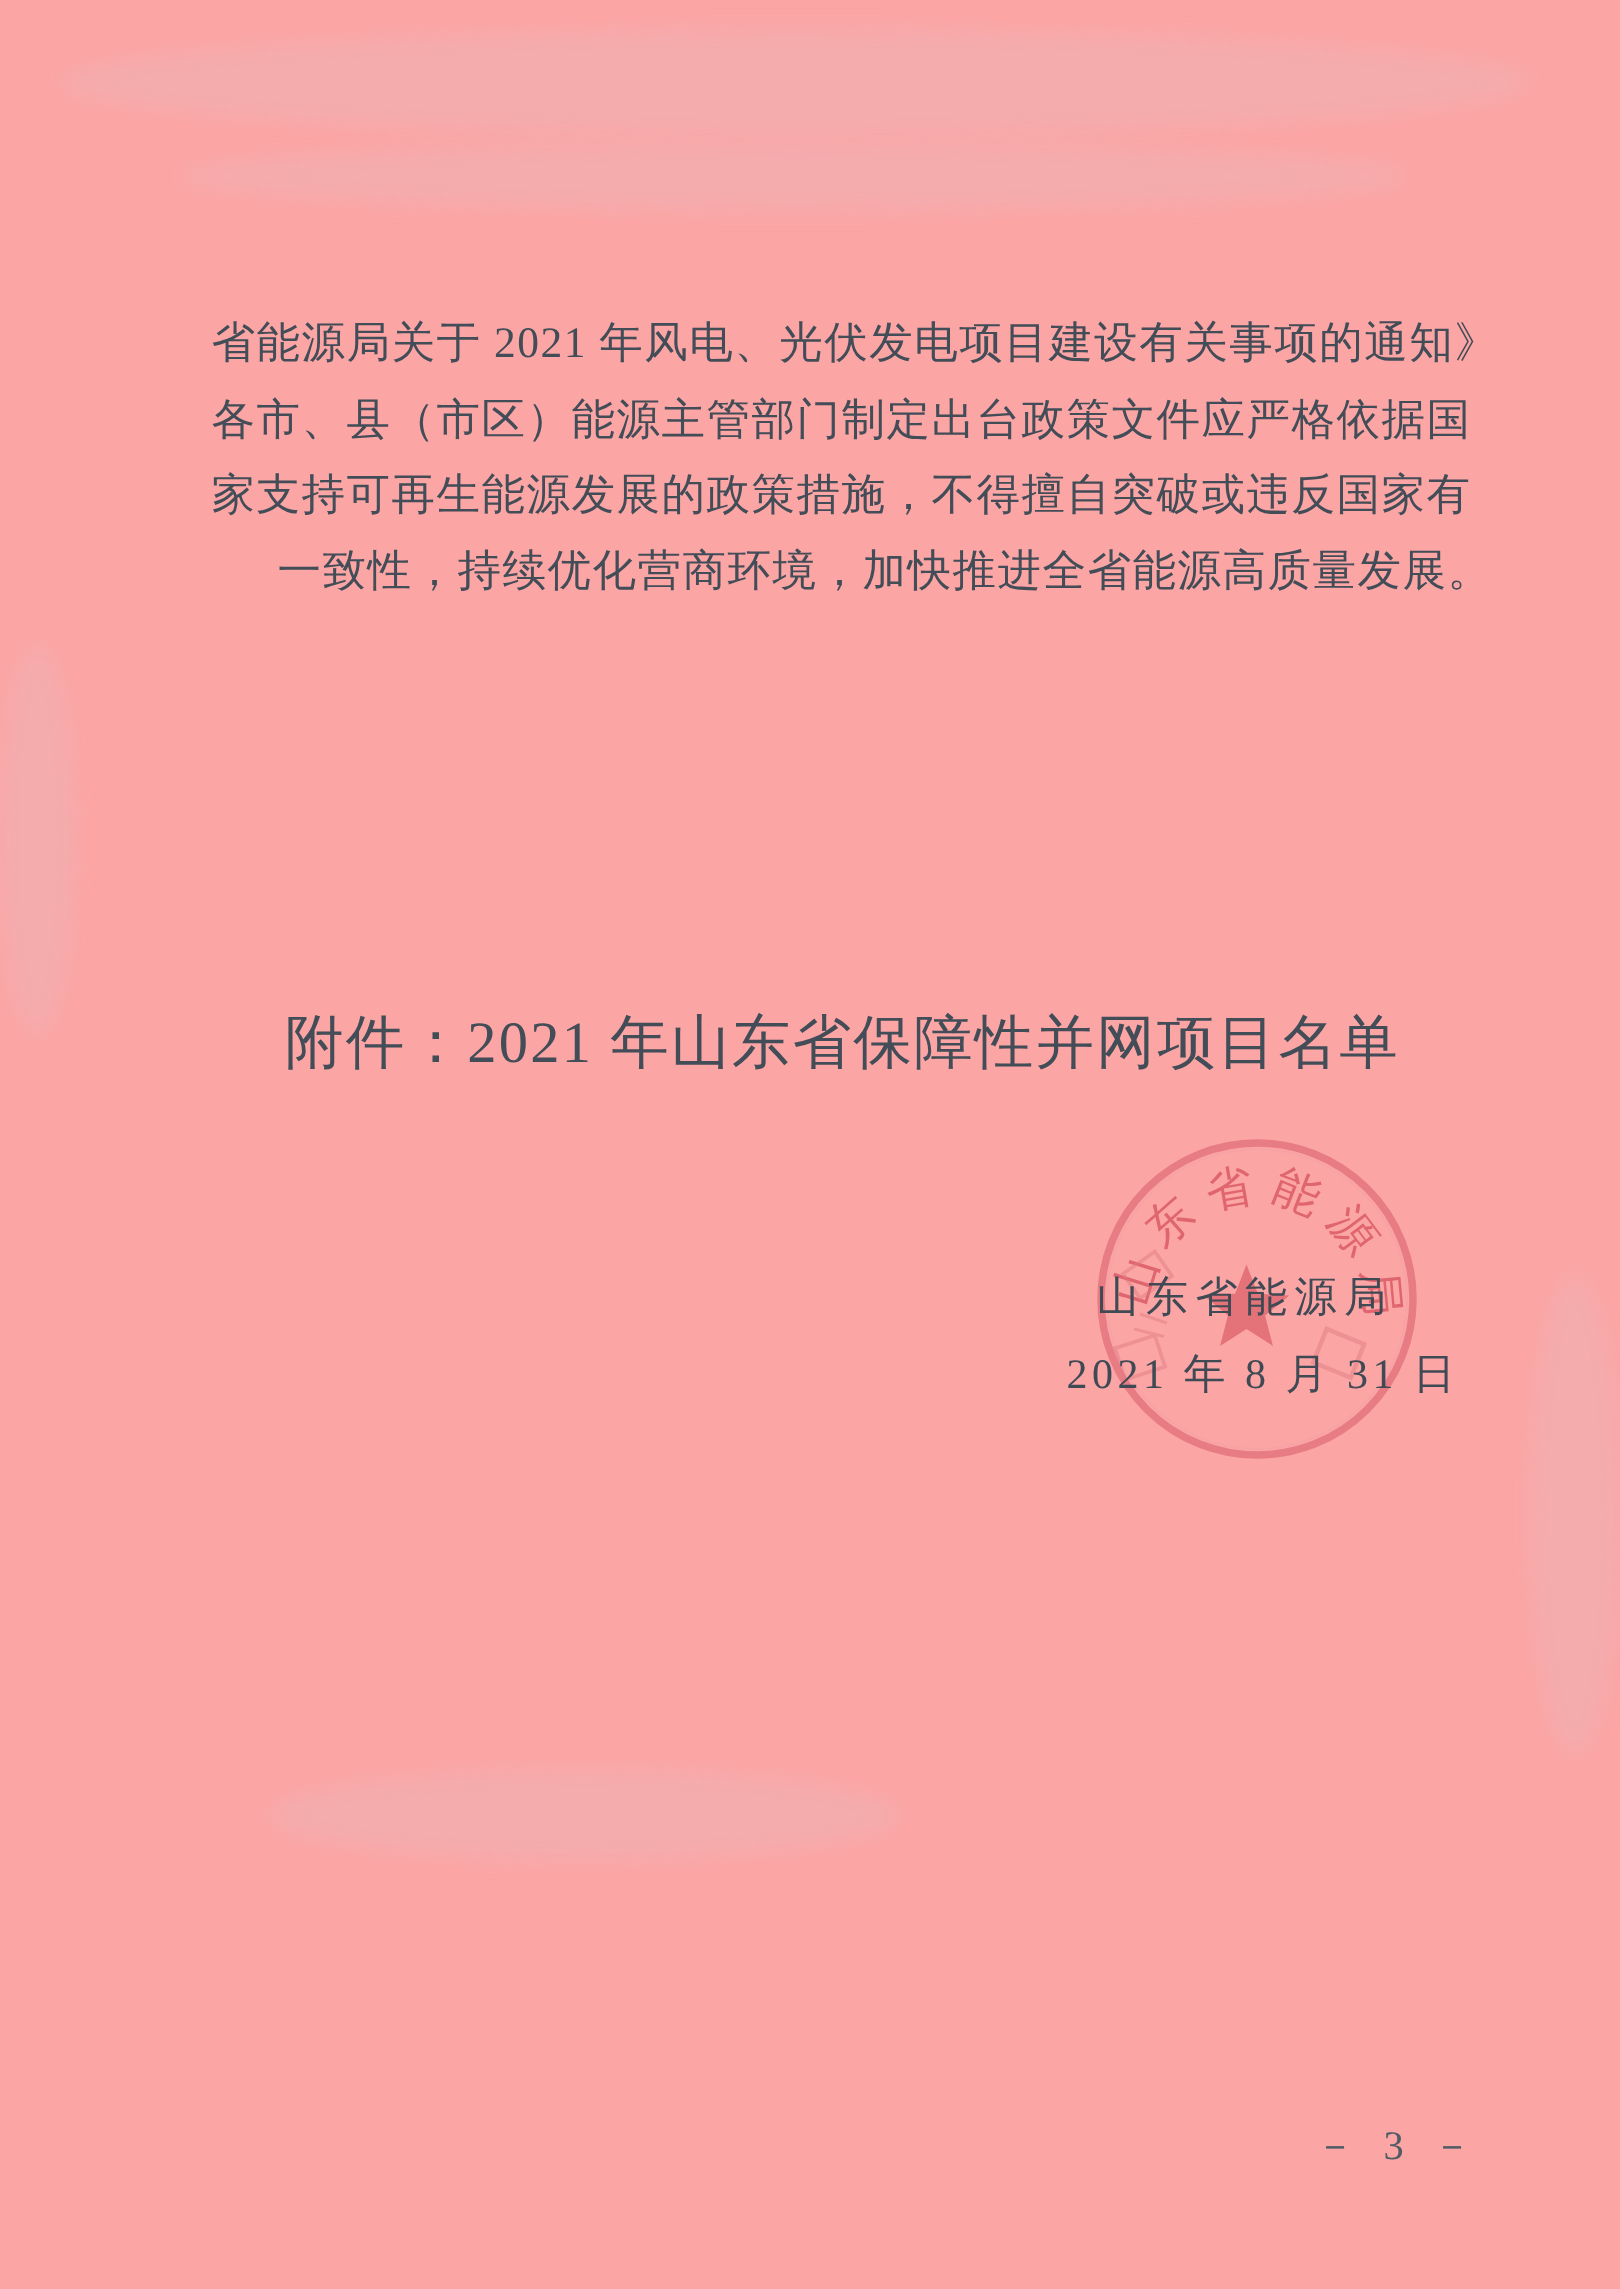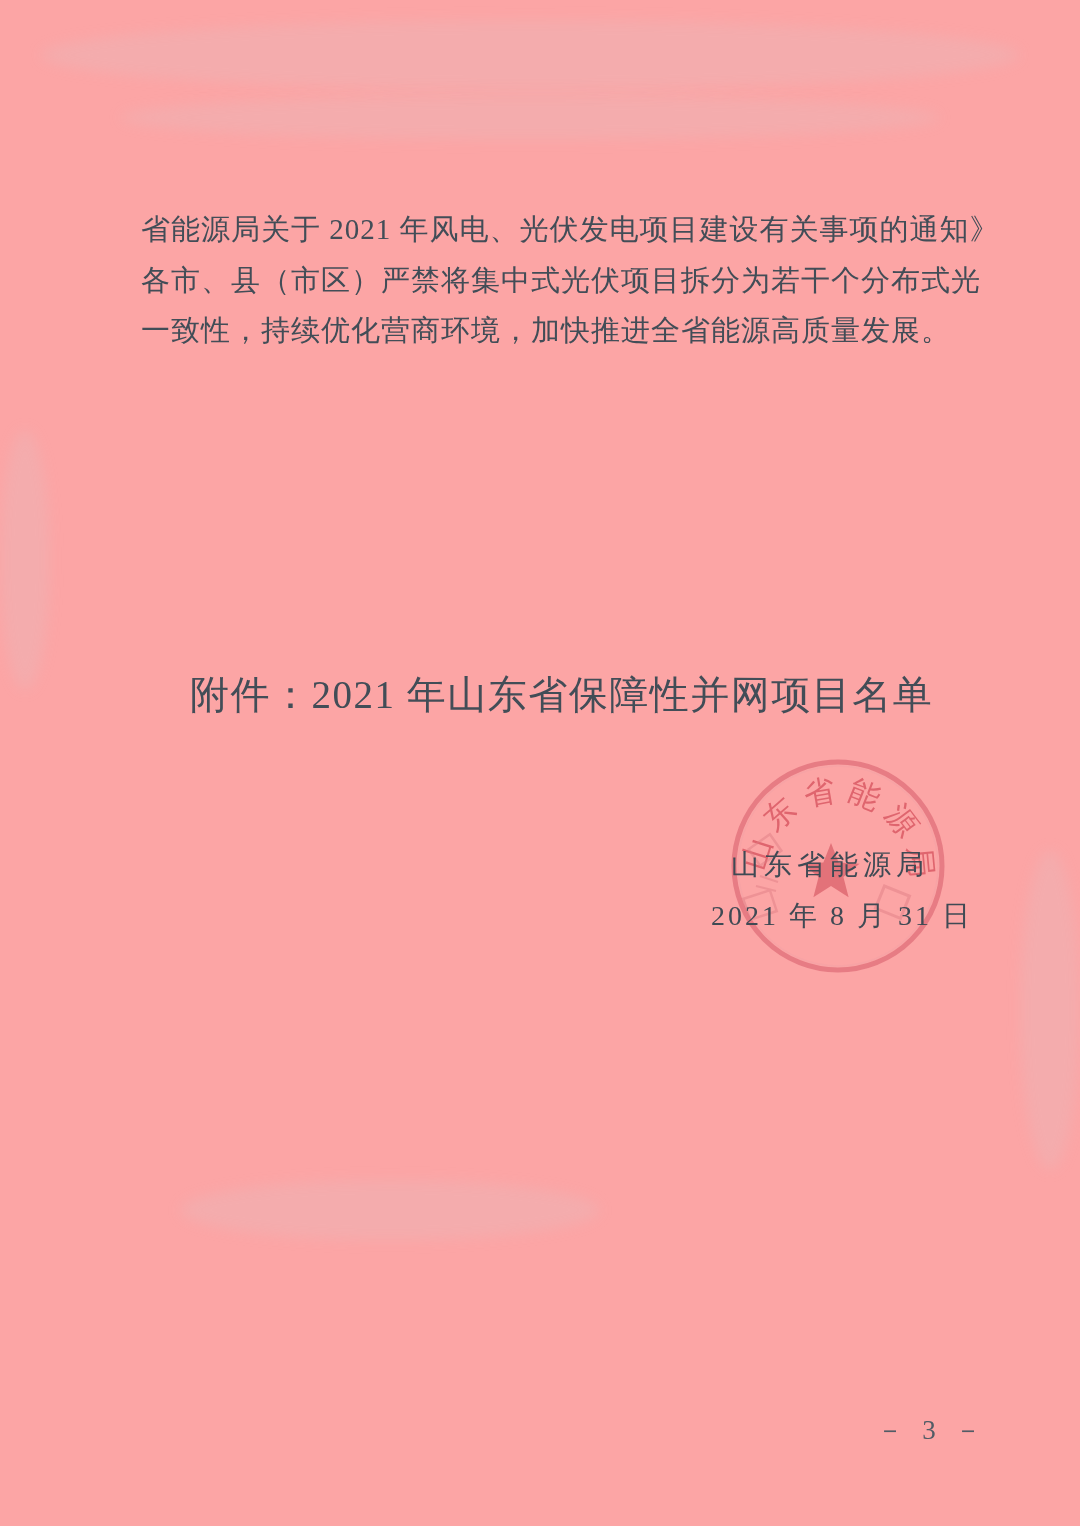--- a/index.html
+++ b/index.html
@@ -36,20 +36,21 @@
   }
   .text-line {
     width: 822px;
     height: 50.5px;
     text-align: justify;
     text-align-last: justify;
     white-space: nowrap;
   }
   .text-line.last-line {
     text-align-last: left;
+    margin-left: 44px;
   }
   .attachment-line {
     position: absolute;
     left: 190px;
     top: 668px;
     color: #424d57;
     font-size: 39px;
     letter-spacing: 1.5px;
     white-space: nowrap;
   }
@@ -112,21 +113,22 @@
 <div class="page">
 
   <div class="artifact" style="left:40px; top:20px; width:980px; height:70px;"></div>
   <div class="artifact" style="left:120px; top:95px; width:820px; height:45px;"></div>
   <div class="artifact" style="left:0px; top:430px; width:50px; height:260px;"></div>
   <div class="artifact" style="left:1020px; top:850px; width:60px; height:320px;"></div>
   <div class="artifact" style="left:180px; top:1180px; width:420px; height:60px;"></div>
 
   <div class="body-text">
     <div class="text-line">省能源局关于 2021 年风电、光伏发电项目建设有关事项的通知》</div>
-    <div class="text-line">各市、县（市区）严禁将集中式光伏项目拆分为若干个分布式光</div>
+    <div class="text-line">各市、县（市区）能源主管部门制定出台政策文件应严格依据国</div>
+    <div class="text-line">家支持可再生能源发展的政策措施，不得擅自突破或违反国家有</div>
     <div class="text-line last-line">一致性，持续优化营商环境，加快推进全省能源高质量发展。</div>
   </div>
 
   <div class="attachment-line">附件：2021 年山东省保障性并网项目名单</div>
 
   <svg class="seal" viewBox="0 0 248 248" xmlns="http://www.w3.org/2000/svg">
     <defs>
       <path id="sealArc" d="M 49,130 A 73,73 0 0 1 195,130" fill="none"></path>
     </defs>
 

